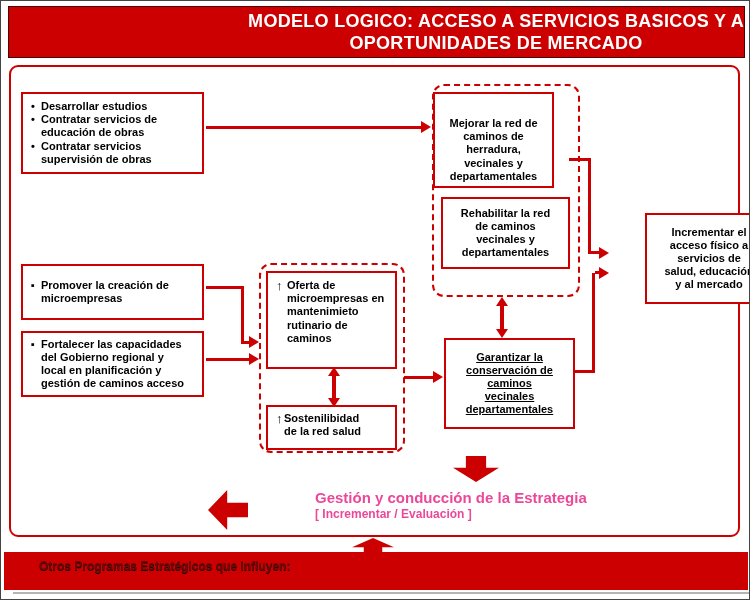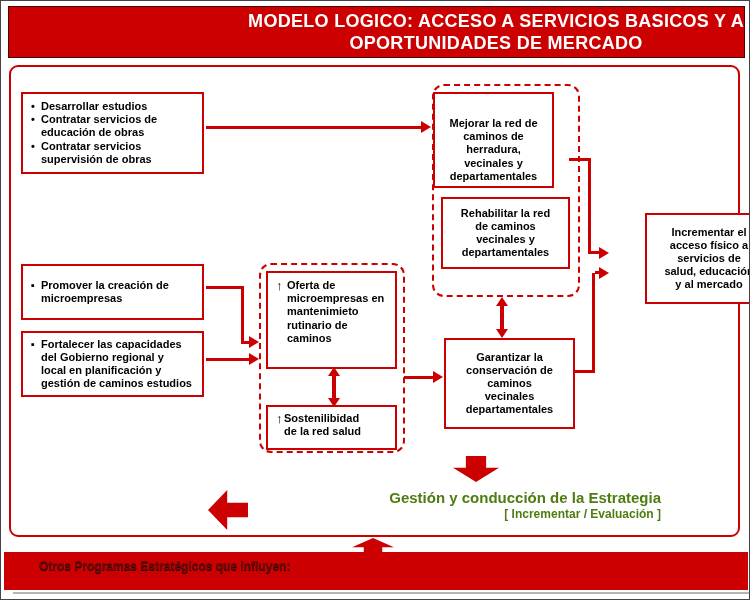--- a/index.html
+++ b/index.html
@@ -45,21 +45,21 @@
   .head-right{position:absolute;width:0;height:0;border-top:6px solid transparent;border-bottom:6px solid transparent;border-left:10px solid #cc0000;}
   .head-up{position:absolute;width:0;height:0;border-left:6px solid transparent;border-right:6px solid transparent;border-bottom:9px solid #cc0000;}
   .head-down{position:absolute;width:0;height:0;border-left:6px solid transparent;border-right:6px solid transparent;border-top:9px solid #cc0000;}
   
   .block{position:absolute;background:#cc0000;}
   .block.down{clip-path:polygon(28% 0,72% 0,72% 45%,100% 45%,50% 100%,0 45%,28% 45%);}
   .block.left{clip-path:polygon(100% 32%,48% 32%,48% 0,0 50%,48% 100%,48% 68%,100% 68%);}
   .block.up{clip-path:polygon(50% 0,100% 62%,72% 62%,72% 100%,28% 100%,28% 62%,0 62%);}
   
   .strategy{
-    position:absolute;left:340px;top:488px;width:320px;text-align:right;color:#4d7c0f;
+    position:absolute;left:314px;top:488px;width:320px;text-align:left;color:#ec4899;
   }
   .strategy .t1{font-weight:bold;font-size:15px;}
   .strategy .t2{font-weight:bold;font-size:12px;margin-top:1px;}
   
   .bottom-bar{
     position:absolute;left:3px;top:551px;width:744px;height:38px;background:#cc0000;
   }
   .bottom-bar .label{
     position:absolute;left:35px;top:7px;font-size:12px;font-weight:bold;
     color:#6e0a0a;text-shadow:0 1px 0 #1a0000;
@@ -129,21 +129,21 @@
       </div>
     </div>
   </div>
   <div class="box" style="left:20px;top:330px;width:183px;height:66px;">
     <div class="blist">
       <div class="brow">
         <span class="bullet">▪</span>
         <span class="pre">Fortalecer las capacidades
 del Gobierno regional y
 local en planificación y
-gestión de caminos estudios</span>
+gestión de caminos acceso</span>
       </div>
     </div>
   </div>
 
   <div class="dashed-group" style="left:258px;top:262px;width:146px;height:190px;"></div>
   <div class="box" style="left:265px;top:270px;width:131px;height:98px;">
     <div class="arrowrow">
       <span class="uparr">↑</span>
       <span class="pre">Oferta de
 microempresas en
@@ -153,21 +153,21 @@
     </div>
   </div>
   <div class="box" style="left:265px;top:404px;width:131px;height:45px;">
     <div class="arrowrow" style="padding-top:5px;">
       <span class="uparr" style="flex-basis:8px;">↑</span>
       <span class="pre">Sostenilibidad
 de la red salud</span>
     </div>
   </div>
 
-  <div class="box centered" style="left:443px;top:337px;width:131px;height:91px;">
+  <div class="box centered" style="left:443px;top:337px;width:131px;height:91px;text-decoration:underline;">
     <span class="pre">Garantizar la
 conservación de
 caminos
 vecinales
 departamentales</span>
   </div>
 
   <div>
     <div class="seg" style="left:205px;top:125px;width:216px;height:3px;"></div>
     <div class="head-right" style="left:420px;top:120px;"></div>

